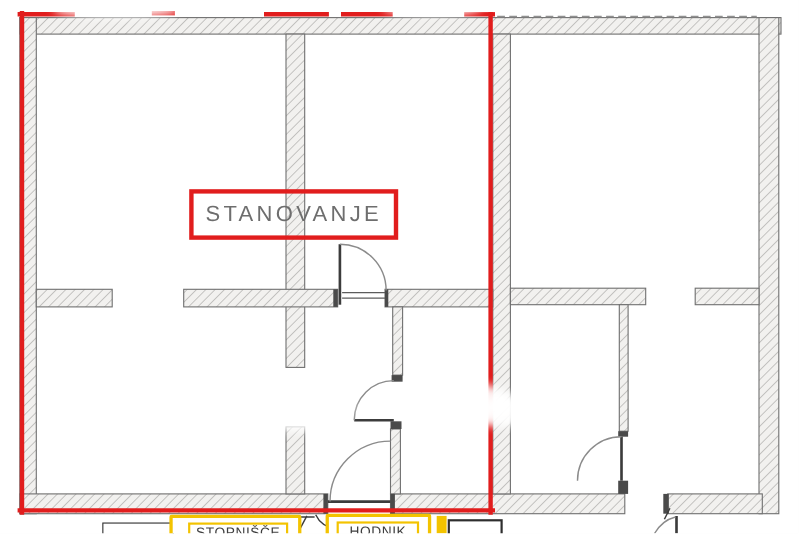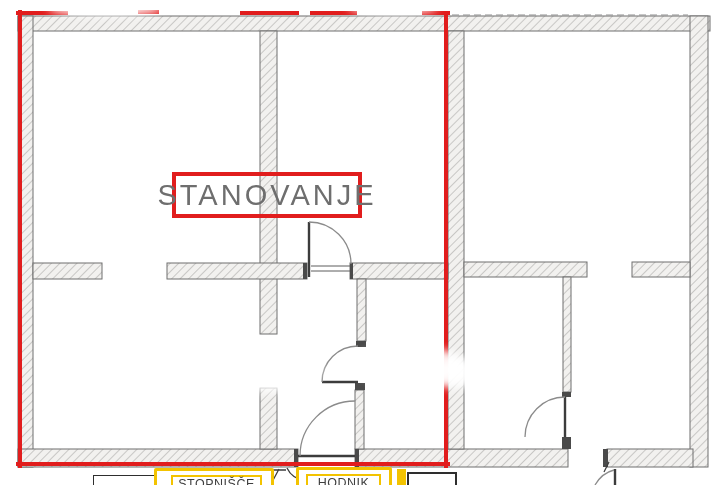--- a/index.html
+++ b/index.html
@@ -30,21 +30,21 @@
   .leader{stroke:#3c3c3c;stroke-width:1.3;fill:none;}
   .dashed-edge{stroke:#909090;stroke-width:1.2;stroke-dasharray:7 4;fill:none;}
   .hatchline{stroke:var(--hatch-line);stroke-width:1.1;}
 
   .apartment-label-box{
     position:absolute;left:172px;top:172px;width:182px;height:38px;
     border:4px solid var(--accent-red);
     display:flex;align-items:center;justify-content:center;
   }
   .apartment-label-box span{
-    color:var(--apartment-text);font-size:29px;letter-spacing:3px;white-space:nowrap;
+    color:var(--apartment-text);font-size:20px;letter-spacing:3px;white-space:nowrap;
   }
 
   .cut-box{position:absolute;background:#fff;border:2px solid var(--box-border-dark);}
   .cut-box.left{left:93px;top:475px;width:63px;height:20px;border-width:1.5px;}
   .cut-box.right{left:407px;top:472px;width:46px;height:20px;}
 
   .yellow-box{
     position:absolute;background:#fff;
     border:3px solid var(--highlight-yellow);border-radius:2px;
   }

